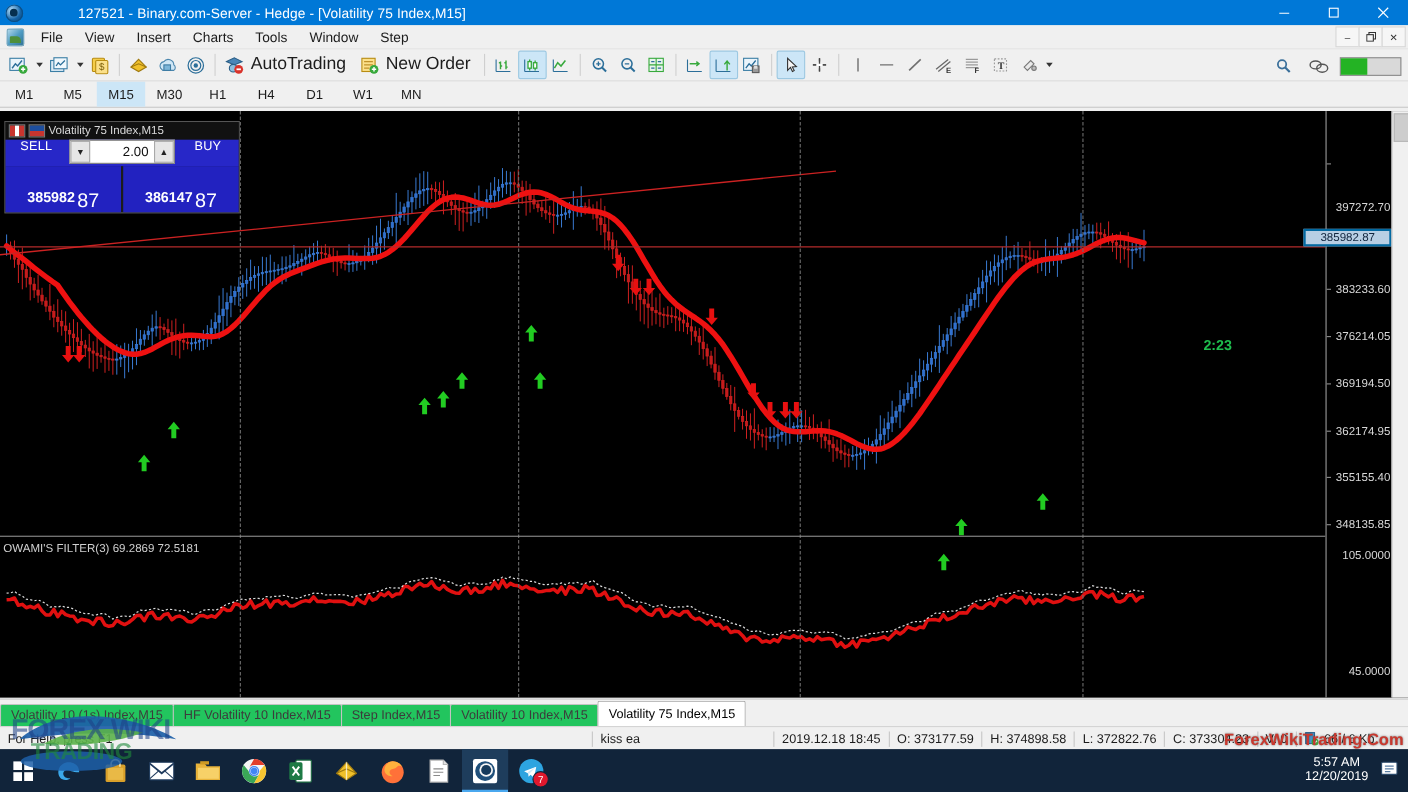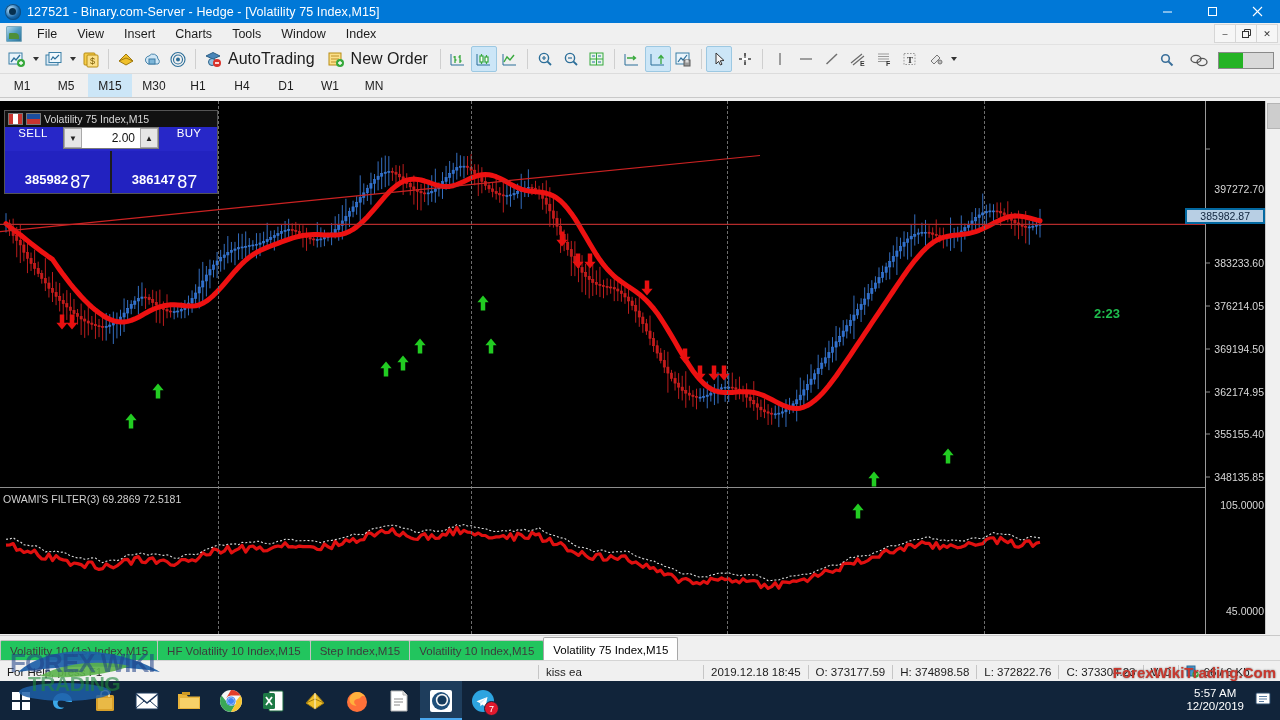--- a/index.html
+++ b/index.html
@@ -5,21 +5,21 @@
   html,body{margin:0;padding:0;}
   body{
     width:1280px;height:720px;overflow:hidden;
     font-family:"Liberation Sans", sans-serif;
     background:#000;
     -webkit-font-smoothing:antialiased;
   }
   .app{position:relative;width:1280px;height:720px;background:#f0f0f0;}
 
   
-  .titlebar{height:23px;background:#0078d7;display:flex;align-items:center;position:relative;}
+  .titlebar{height:23px;background:#0078d7;display:flex;align-items:center;position:relative;gap:44px;}
   .tb-icon{width:16px;height:16px;margin:0 6px 0 5px;border-radius:50%;
     background:radial-gradient(circle at 35% 35%,#bfe6ff 0%,#1565a8 55%,#0c3b63 100%);
     box-shadow:inset 0 0 0 1px #0a4e86;position:relative;flex:0 0 auto;}
   .tb-icon:after{content:"";position:absolute;left:4px;top:4px;width:7px;height:7px;border-radius:50%;
     background:#06304f;}
   .tb-title{color:#fff;font-size:12.5px;letter-spacing:.1px;white-space:nowrap;}
   .tb-btns{position:absolute;right:0;top:0;height:23px;display:flex;}
   .tb-btn{width:45px;height:23px;display:flex;align-items:center;justify-content:center;color:#fff;font-size:12px;}
   .tb-btn svg{display:block;}
 
@@ -168,21 +168,21 @@
   </div>
 
   <div class="menubar">
     <div class="mb-appicon"></div>
     <div class="mb-item">File</div>
     <div class="mb-item">View</div>
     <div class="mb-item">Insert</div>
     <div class="mb-item">Charts</div>
     <div class="mb-item">Tools</div>
     <div class="mb-item">Window</div>
-    <div class="mb-item">Index</div>
+    <div class="mb-item">Step</div>
     <div class="mb-wbtns">
       <div class="mb-wbtn">–</div>
       <div class="mb-wbtn">
         <svg width="9" height="9" viewBox="0 0 9 9">
             <rect x="0.5" y="2.5" width="6" height="6" fill="none" stroke="#333"></rect>
             <polyline points="2.5,2.5 2.5,0.5 8.5,0.5 8.5,6.5 6.5,6.5" fill="none" stroke="#333"></polyline>
           </svg>
       </div>
       <div class="mb-wbtn">✕</div>
     </div>

